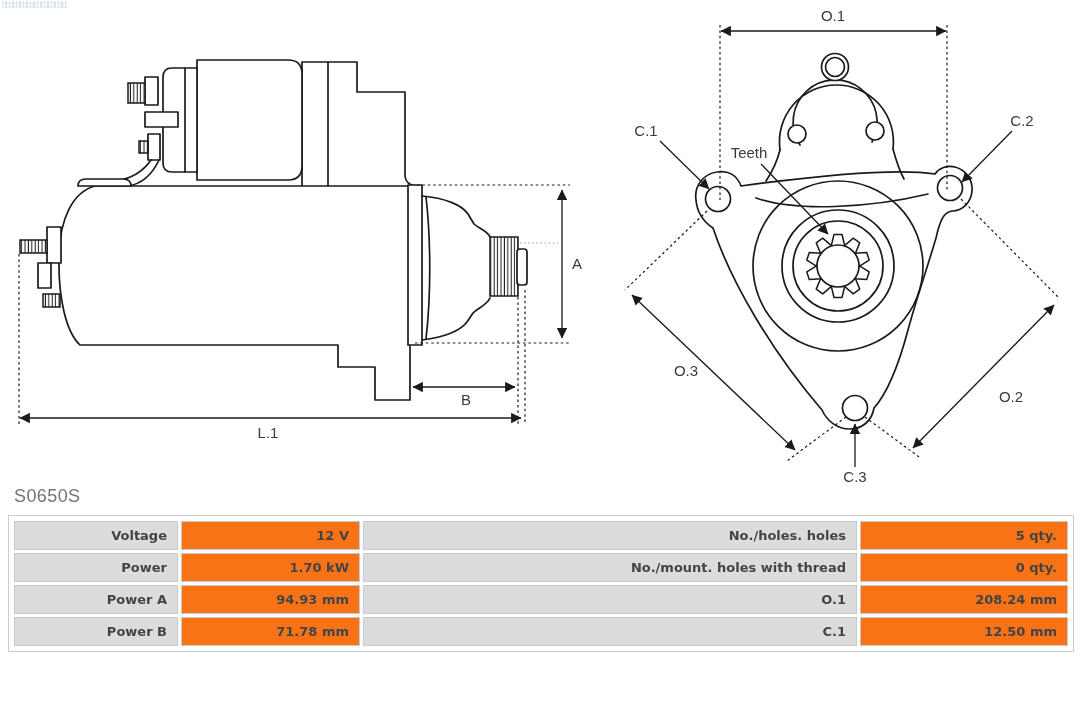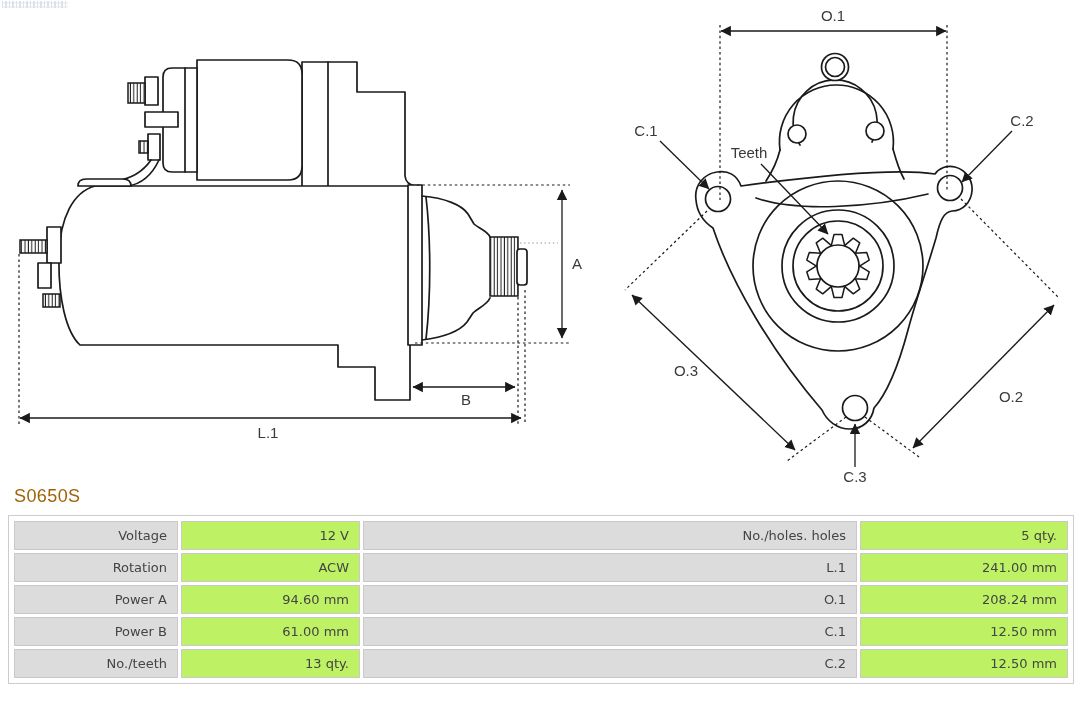--- a/index.html
+++ b/index.html
@@ -15,34 +15,34 @@
   }
   svg.drawing{position:absolute;left:0;top:0;}
   svg .ol{fill:none;stroke:#1a1a1a;stroke-width:1.7;stroke-linejoin:round;stroke-linecap:round;}
   svg .olf{fill:#ffffff;stroke:#1a1a1a;stroke-width:1.7;stroke-linejoin:round;}
   svg .dim{fill:none;stroke:#1a1a1a;stroke-width:1.3;}
   svg .dash{fill:none;stroke:#1a1a1a;stroke-width:1.2;stroke-dasharray:2.5 2.9;}
   svg .dot{fill:none;stroke:#9a9a9a;stroke-width:1;stroke-dasharray:1.5 2.6;}
   svg text{font-family:"Liberation Sans",sans-serif;font-size:15px;fill:#3a3a3a;}
   .part-number{
     position:absolute;left:14px;top:486px;
-    font-size:18px;letter-spacing:.4px;color:#a16207;
+    font-size:18px;letter-spacing:.4px;color:#737373;
   }
   .spec-wrap{
     position:absolute;left:8px;top:515px;
     border:1px solid #cccccc;padding:2px;background:#ffffff;
   }
-  table.spec{border-collapse:separate;border-spacing:3px;table-layout:fixed;}
+  table.spec{border-collapse:separate;border-spacing:3px;table-layout:fixed;font-weight:bold;}
   table.spec td{
     height:27px;font-family:"DejaVu Sans","Liberation Sans",sans-serif;
     font-size:13px;color:#444444;text-align:right;
     padding:0 10px 0 0;border:1px solid #c9c9c9;overflow:hidden;white-space:nowrap;
   }
   td.lbl{background:#dcdcdc;}
-  td.val{background:#bef264;margin-left:24px;}
+  td.val{background:#f97316;margin-left:24px;}
 </style>
 </head>
 <body>
 
 <div class="watermark"></div>
 
 <svg class="drawing" width="1080" height="484" viewBox="0 0 1080 484">
   <defs>
     <marker id="ah" markerWidth="9" markerHeight="9" refX="7.6" refY="4" orient="auto">
       <path d="M0 0 L8 4 L0 8 Z" fill="#1a1a1a"></path>
@@ -217,38 +217,32 @@
         <col style="width:208px">
     </colgroup>
     <tbody>
       <tr>
         <td class="lbl">Voltage</td>
         <td class="val">12 V</td>
         <td class="lbl">No./holes. holes</td>
         <td class="val">5 qty.</td>
       </tr>
       <tr>
-        <td class="lbl">Rotation</td>
-        <td class="val">ACW</td>
-        <td class="lbl">L.1</td>
-        <td class="val">241.00 mm</td>
+        <td class="lbl">Power</td>
+        <td class="val">1.70 kW</td>
+        <td class="lbl">No./mount. holes with thread</td>
+        <td class="val">0 qty.</td>
       </tr>
       <tr>
         <td class="lbl">Power A</td>
-        <td class="val">94.60 mm</td>
+        <td class="val">94.93 mm</td>
         <td class="lbl">O.1</td>
         <td class="val">208.24 mm</td>
       </tr>
       <tr>
         <td class="lbl">Power B</td>
-        <td class="val">61.00 mm</td>
+        <td class="val">71.78 mm</td>
         <td class="lbl">C.1</td>
-        <td class="val">12.50 mm</td>
-      </tr>
-      <tr>
-        <td class="lbl">No./teeth</td>
-        <td class="val">13 qty.</td>
-        <td class="lbl">C.2</td>
         <td class="val">12.50 mm</td>
       </tr>
     </tbody>
   </table>
 </div>
 
 </body></html>

